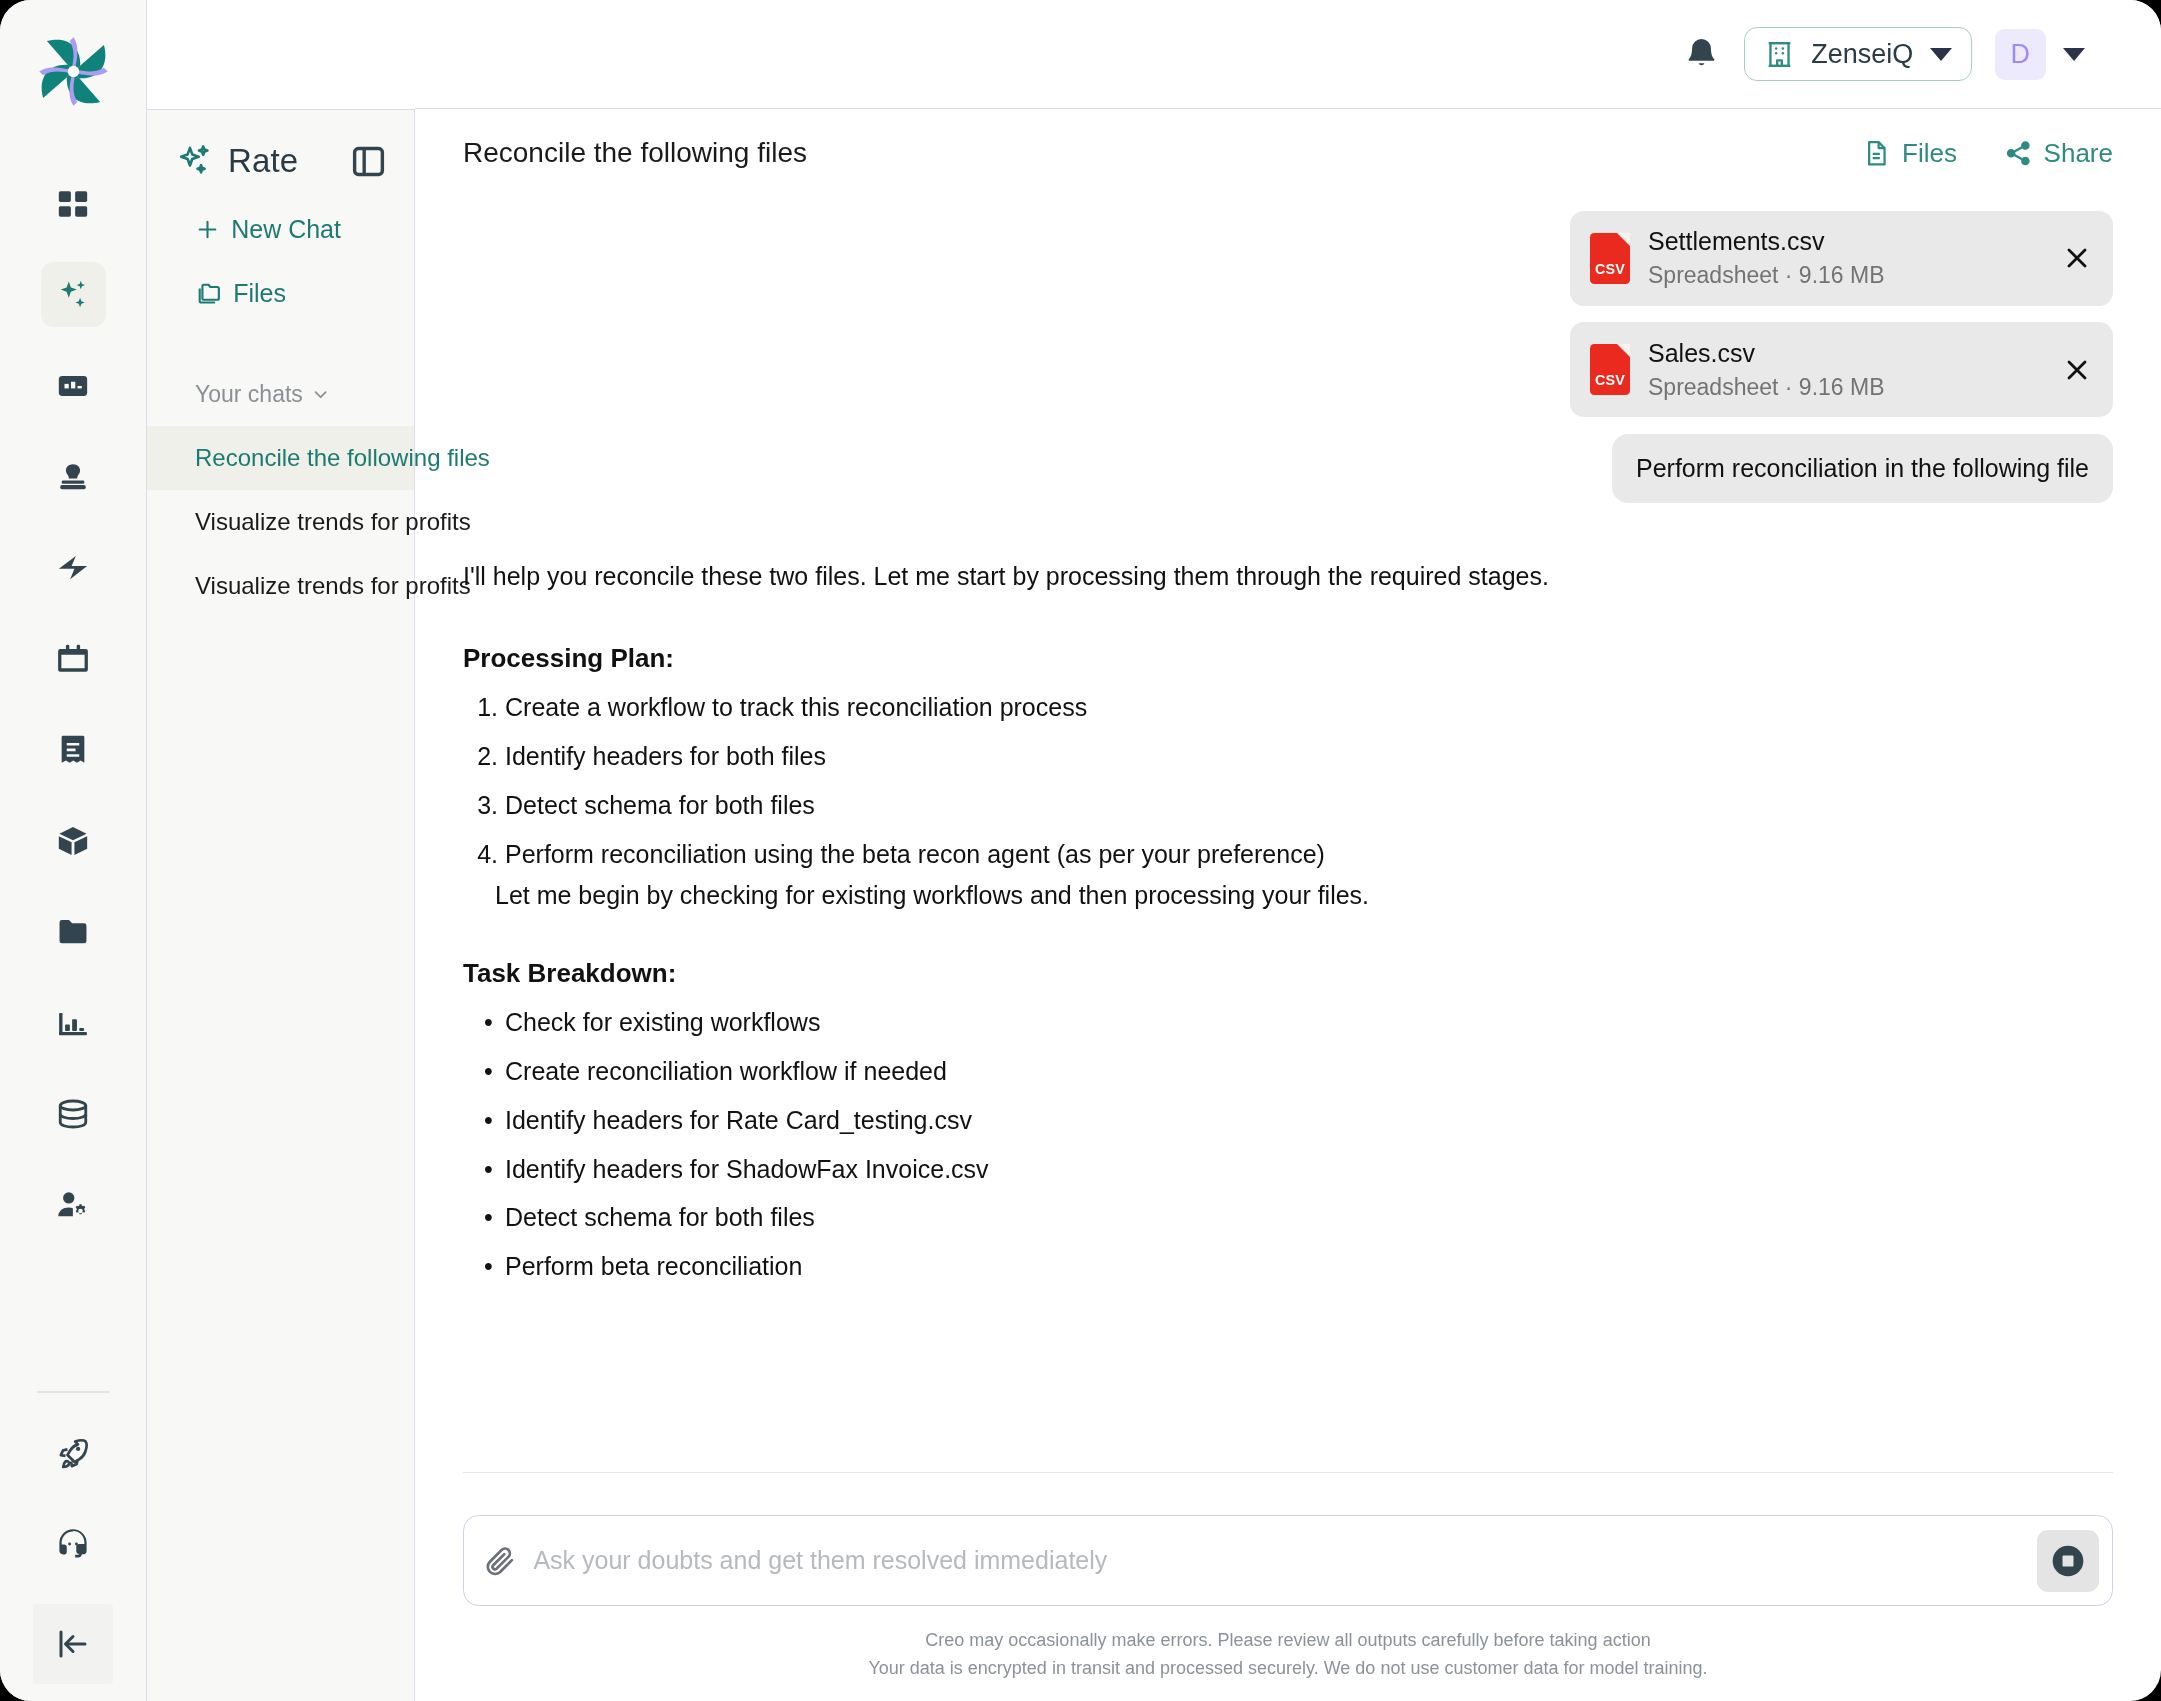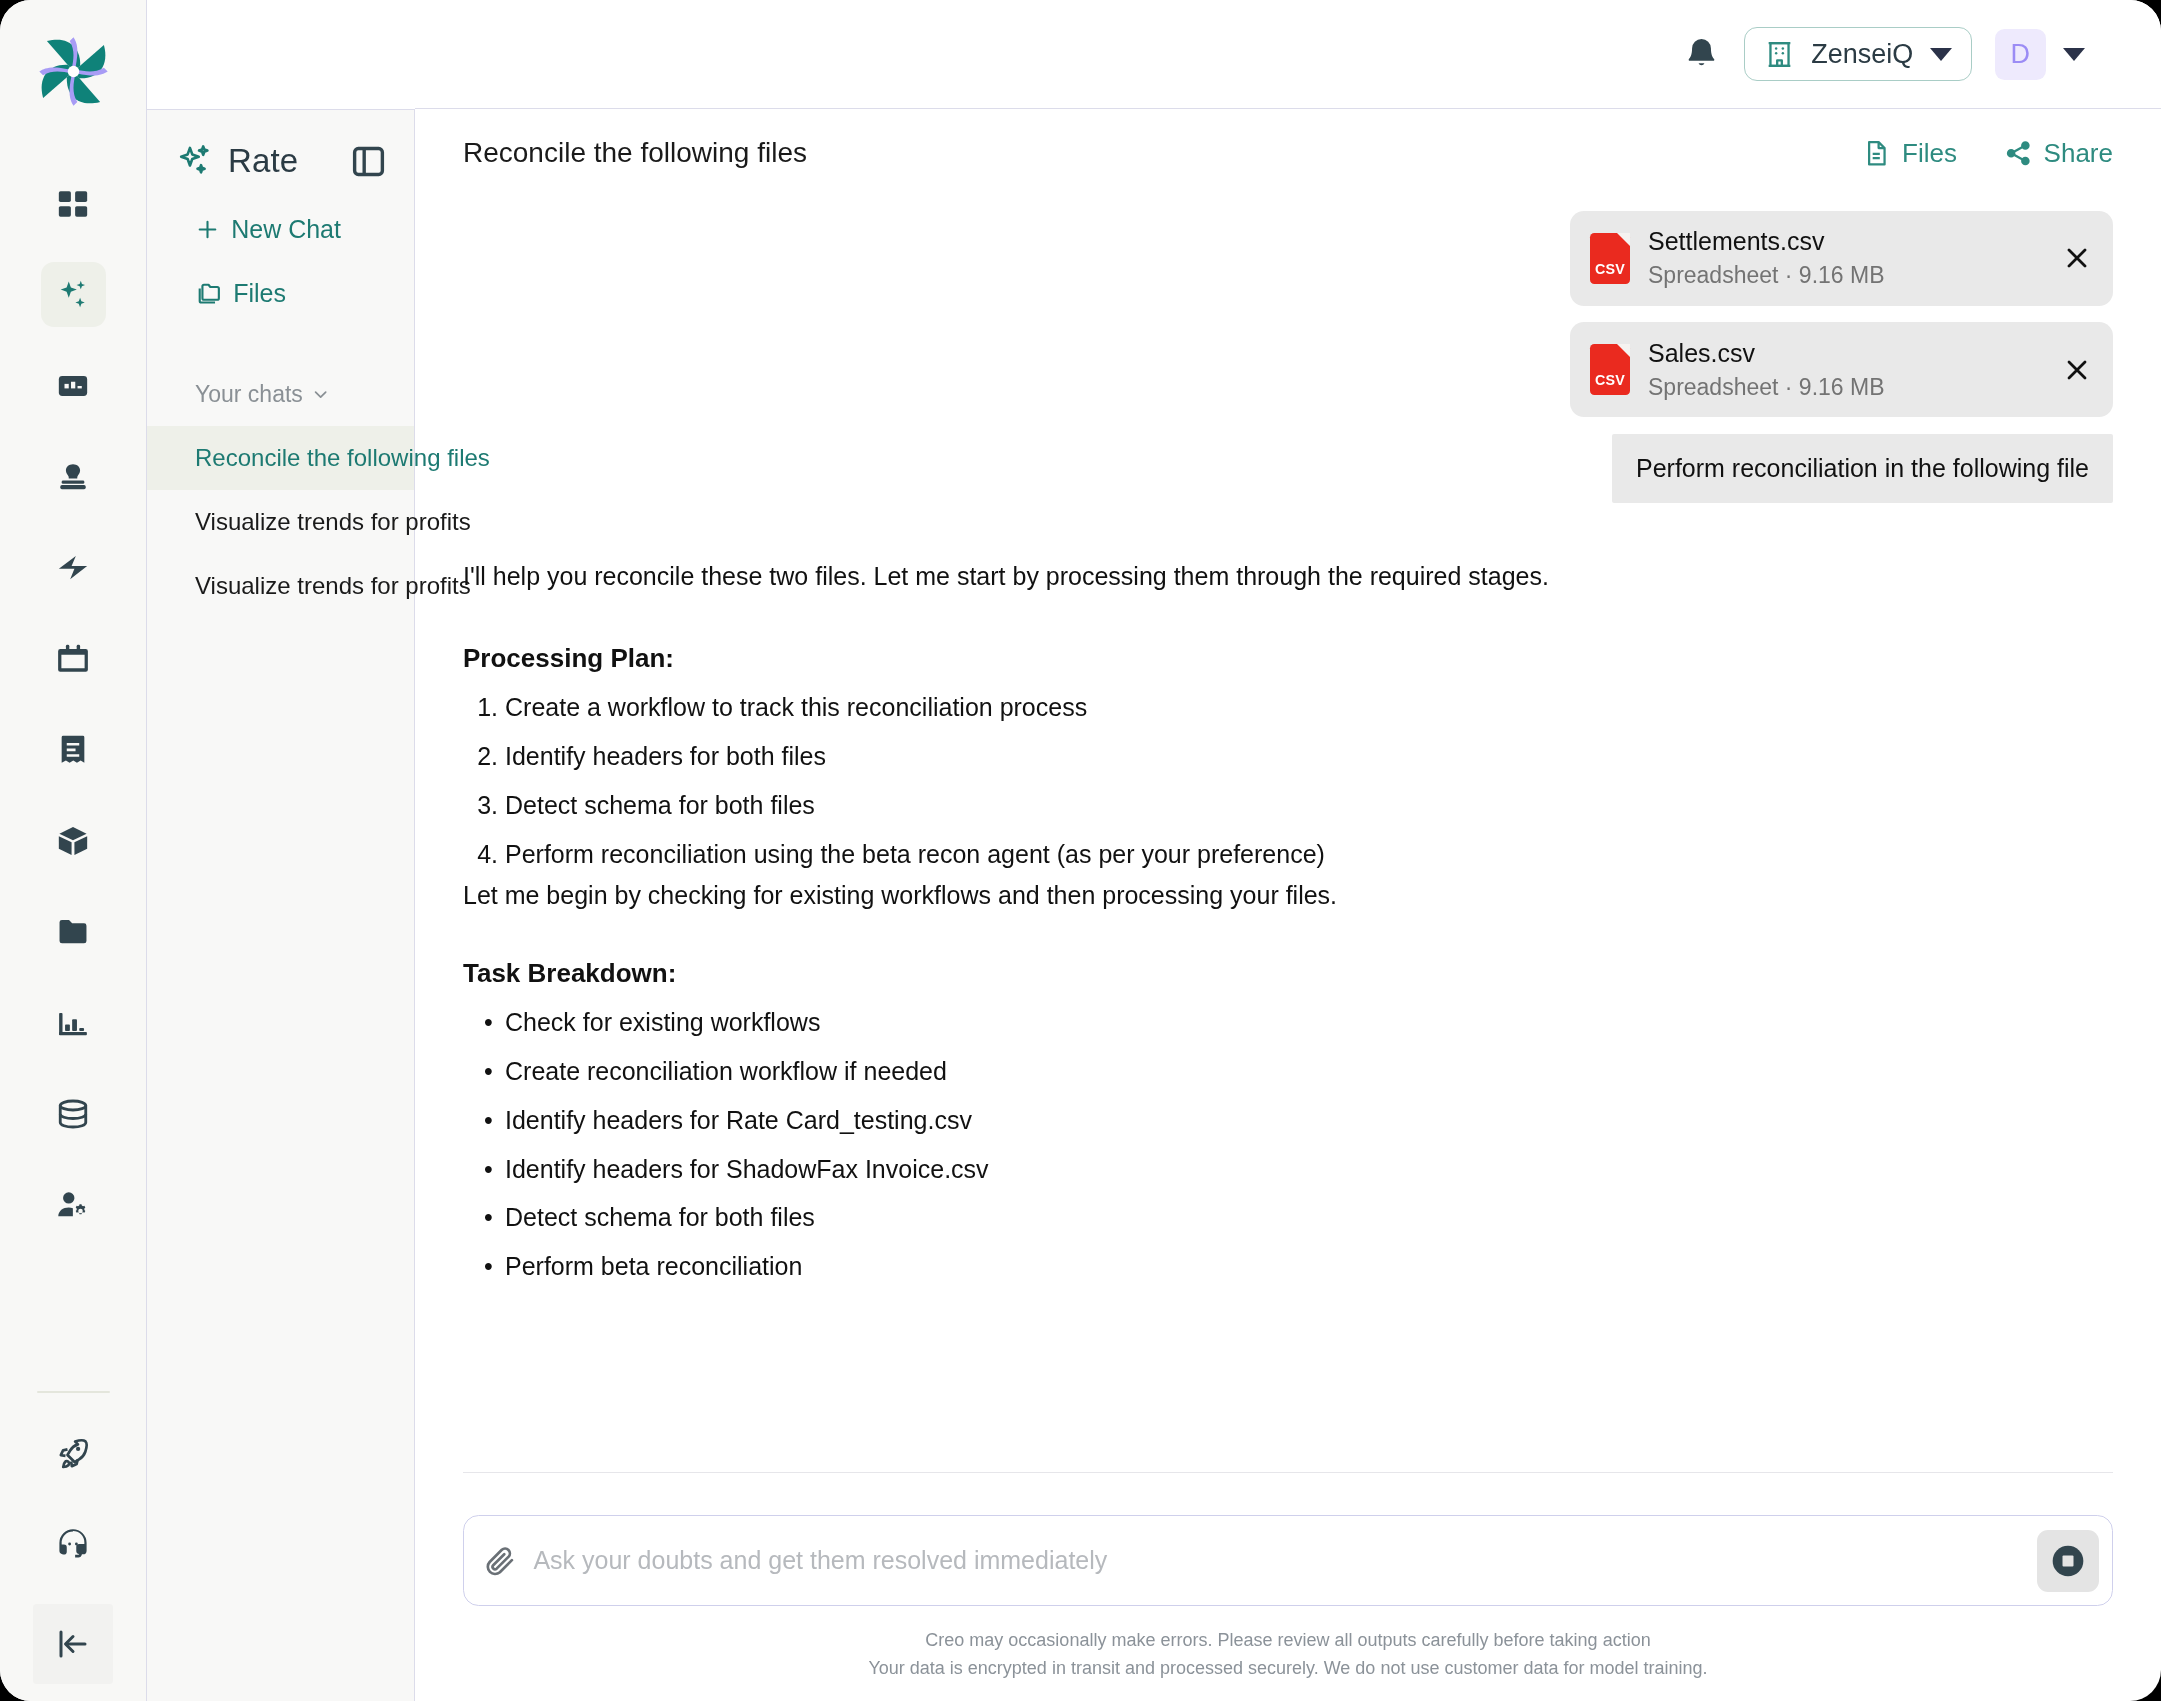--- a/index.html
+++ b/index.html
@@ -160,37 +160,37 @@
     border-left: 13px solid transparent; border-top: 13px solid #f5f3f1;
   }
   .csv-badge span { color: #fff; font-size: 14.3px; font-weight: bold; letter-spacing: 0.2px; }
   .file-meta { flex: 1 1 auto; min-width: 0; }
   .file-name { font-size: 25px; color: #111; margin-bottom: 6px; }
   .file-sub { font-size: 23px; color: #737373; }
   .file-close { width: 32px; height: 32px; color: #111; flex: 0 0 32px; }
   .file-close svg { width: 32px; height: 32px; display: block; }
 
   .user-bubble {
-    align-self: flex-end; background: #e9e9e9; border-radius: 2px;
+    align-self: flex-end; background: #e9e9e9; border-radius: 16px;
     padding: 20px 24px; font-size: 25px; color: #111;
     margin: 17.3px 0 0 auto; width: max-content; max-width: 545px;
   }
   .bubble-row { display: flex; justify-content: flex-end; }
 
   .assistant { margin-top: 56px; color: #111; }
   .assistant p { font-size: 25px; line-height: 1.42; }
   .assistant h3 { font-size: 26px; margin: 48px 0 9.5px 0; }
   .assistant ol { margin: 0 0 0 42px; }
   .assistant ol li { font-size: 25px; line-height: 1.95; }
   .assistant ul { list-style: none; margin: 9.5px 0 0 42px; }
   .assistant ul li { font-size: 25px; line-height: 1.95; position: relative; }
   .assistant ul li::before {
     content: "•"; position: absolute; left: -21px; top: 0; font-size: 25px;
   }
-  .closer { font-size: 25px; margin-top: 2.6px; }
+  .closer { font-size: 25px; margin-top: 2.6px; margin-left: 32px; }
 
   .composer-zone { padding: 0 48px 0 48px; }
   .composer-rule { height: 1.7px; background: #e6e6ea; margin-top: 54px; }
   .composer {
     margin-top: 42px;
     border: 1.7px solid #cfd0ec; border-radius: 15.6px;
     height: 91px; display: flex; align-items: center;
     padding: 0 13px 0 19px; gap: 16.4px; background: #fff;
   }
   .clip { width: 34px; height: 34px; color: #6a7076; flex: 0 0 34px; }

